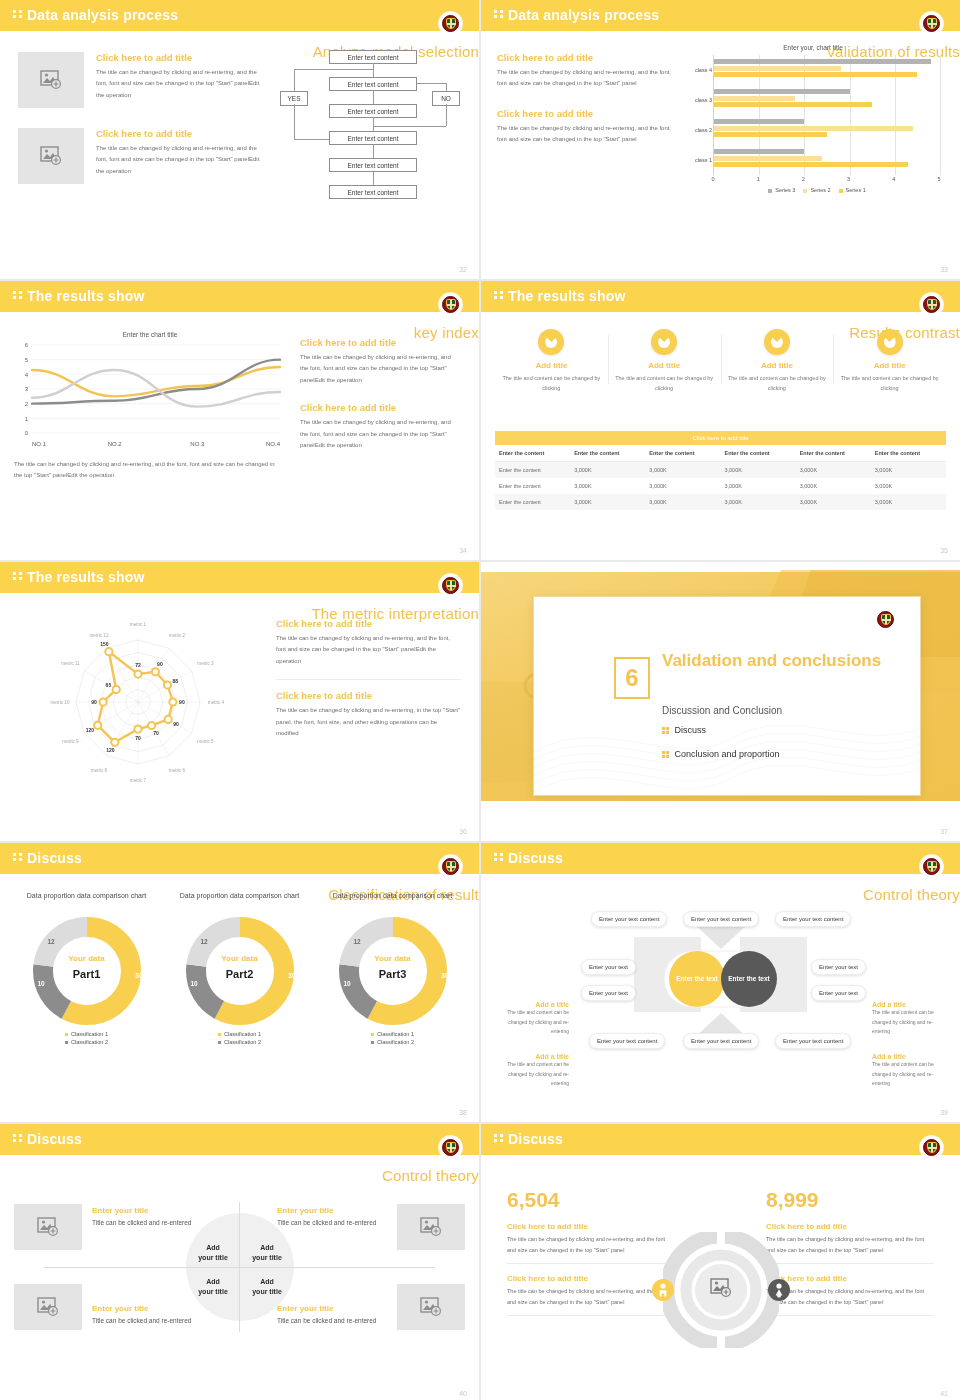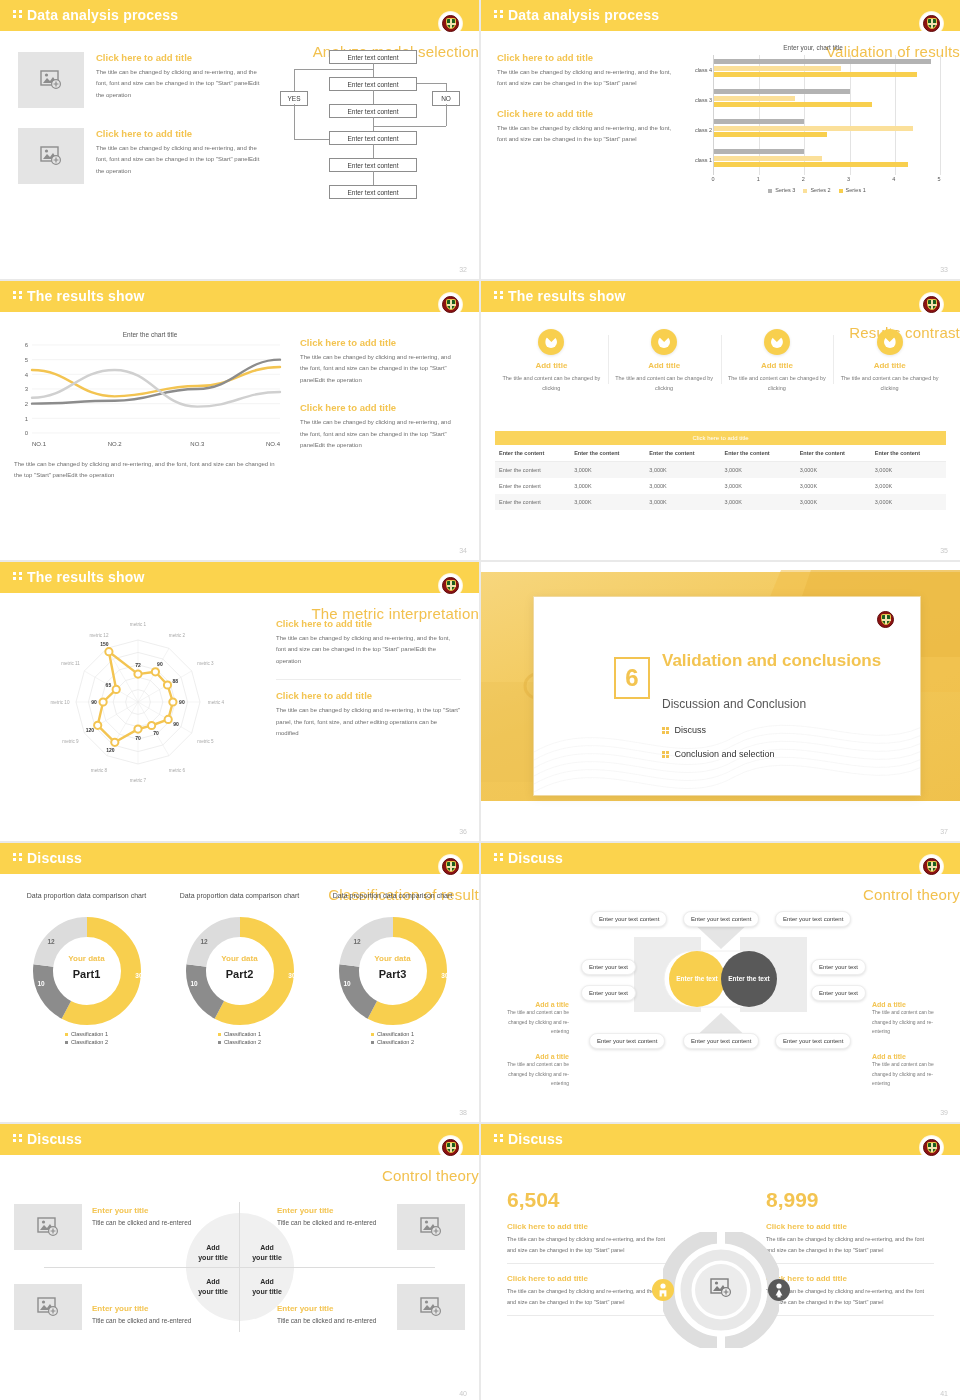--- a/index.html
+++ b/index.html
@@ -85,21 +85,21 @@
   .s37 { background:linear-gradient(160deg,#f7d77f 0%,#f2c85a 40%,#efc04a 100%); }
   .s37 .bgshape { position:absolute; inset:0; overflow:hidden; }
   .s37 .whitebar { position:absolute; left:0; right:0; top:0; height:10px; background:#fff; }
   .s37 .whitebot { position:absolute; left:0; right:0; bottom:0; height:40px; background:#fff; }
   .card37 { position:absolute; left:52px; top:34px; width:388px; height:200px; background:#fff;
             border:1px solid #f0d9a0; box-shadow:0 2px 10px rgba(0,0,0,.08); overflow:hidden; }
   .card37 .wave { position:absolute; left:0; right:0; bottom:0; height:95px; opacity:.55; }
   .num37 { position:absolute; left:80px; top:60px; width:36px; height:42px; border:2px solid #f3c451;
            color:#f3c451; font-size:24px; font-weight:bold; display:flex; align-items:center; justify-content:center; }
   .h37 { position:absolute; left:128px; top:54px; color:#f3c451; font-size:17px; font-weight:bold; line-height:1.15; width:240px; }
-  .sub37 { position:absolute; left:128px; top:100px; color:#555; font-size:12px; }
+  .sub37 { position:absolute; left:128px; top:108px; color:#555; font-size:10px; }
   .li37 { position:absolute; left:128px; font-size:9px; color:#333; }
   .li37 .d { display:inline-grid; grid-template-columns:2.5px 2.5px; grid-template-rows:2.5px 2.5px; gap:1.5px;
              margin-right:6px; vertical-align:middle; }
   .li37 .d i { background:#f3c451; width:2.5px; height:2.5px; }
 
   
   .s38 .donuts { position:absolute; left:10px; right:10px; top:48px; display:flex; }
   .s38 .dcol { flex:1; text-align:center; }
   .dh { font-size:7px; color:#4d4d4d; line-height:1.5; min-height:22px; }
   .dwrap { position:relative; width:110px; height:110px; margin:3px auto 0; }
@@ -296,20 +296,21 @@
           <i></i>
           <i></i>
           <i></i>
         </div>
       <div class="hdr-title">The results show</div>
     </div>
     <div class="logo">
         <div class="ring"></div>
         <div class="shield"></div>
       </div>
+    <div class="ptitle">key index</div>
 
     <div class="lc">
       <div class="lc-title">Enter the chart title</div>
       <div class="lc-wrap" id="lc-wrap"><svg width="272" height="108" viewBox="0 0 272 108">
             <line x1="18" y1="92" x2="266" y2="92" stroke="#ececec" stroke-width=".6"></line>
             <text x="14" y="94.2" font-size="6" fill="#666" text-anchor="end" font-family="Liberation Sans">0</text>
             <line x1="18" y1="77.33333333333333" x2="266" y2="77.33333333333333" stroke="#ececec" stroke-width=".6"></line>
             <text x="14" y="79.53333333333333" font-size="6" fill="#666" text-anchor="end" font-family="Liberation Sans">1</text>
             <line x1="18" y1="62.66666666666667" x2="266" y2="62.66666666666667" stroke="#ececec" stroke-width=".6"></line>
             <text x="14" y="64.86666666666667" font-size="6" fill="#666" text-anchor="end" font-family="Liberation Sans">2</text>
@@ -553,21 +554,21 @@
             <i></i>
             <i></i>
           </span><span>Discuss</span>
       </div>
       <div class="li37" style="top:152px;">
         <span class="d">
             <i></i>
             <i></i>
             <i></i>
             <i></i>
-          </span><span>Conclusion and selection</span>
+          </span><span>Conclusion and proportion</span>
       </div>
     </div>
     <div class="pnum">37</div>
   </div>
 
   <div class="slide s38">
     <div class="hdr">
       <div class="hdr-dots">
           <i></i>
           <i></i>

